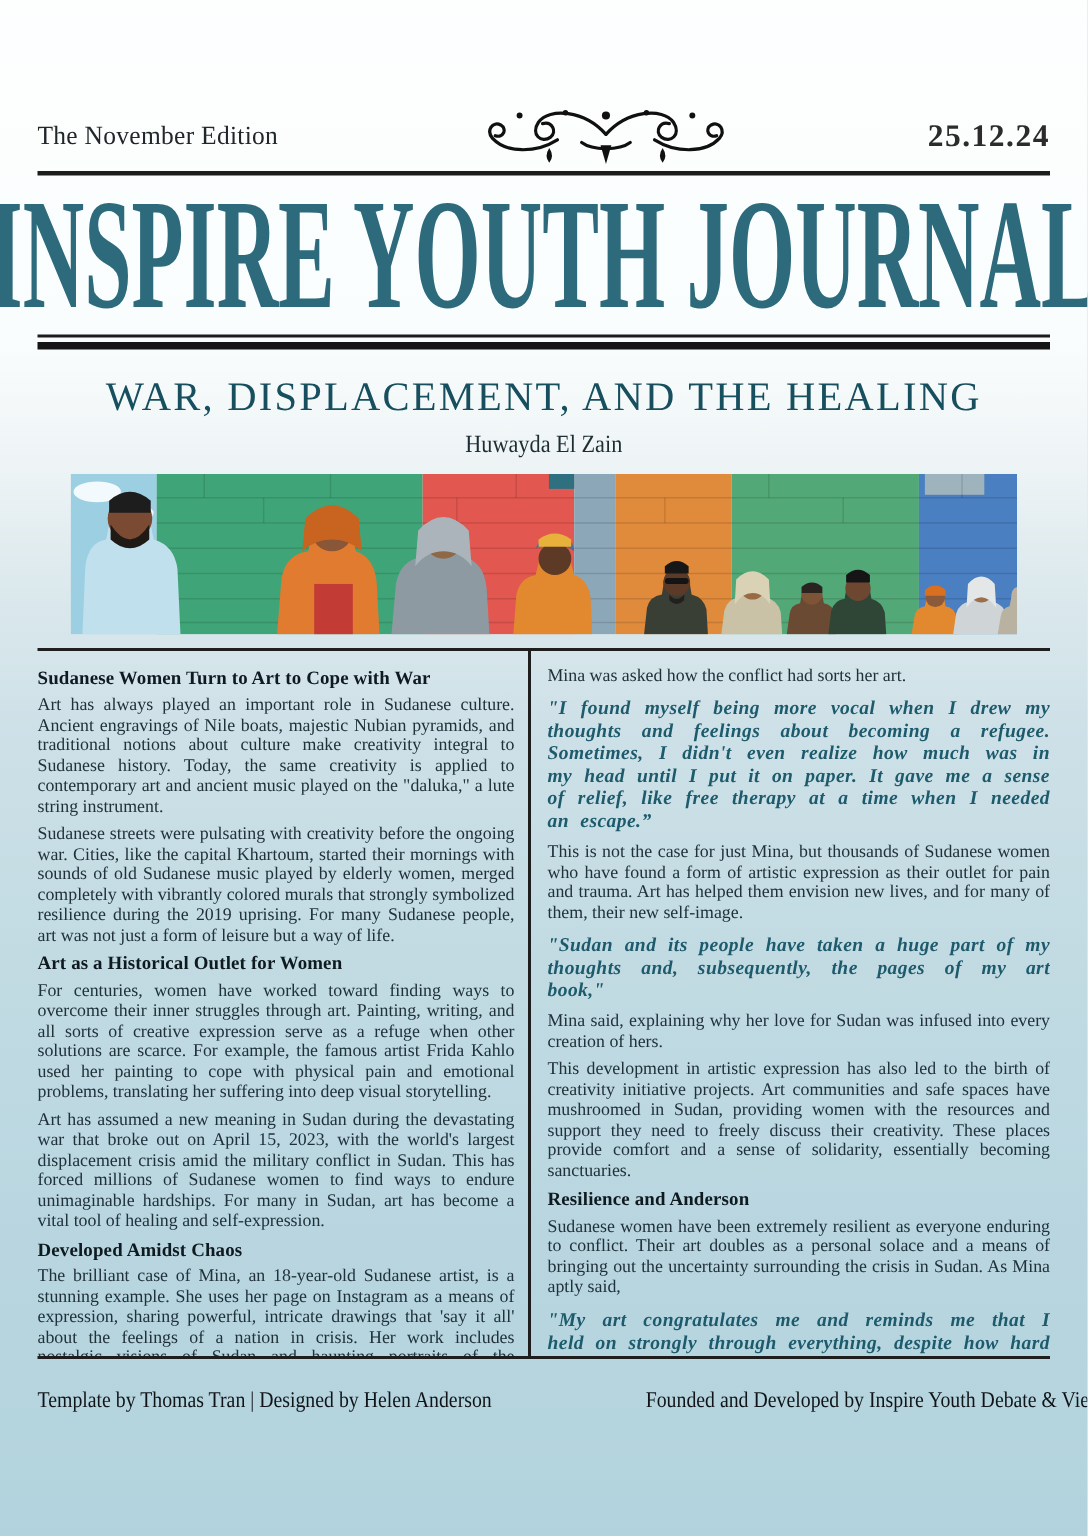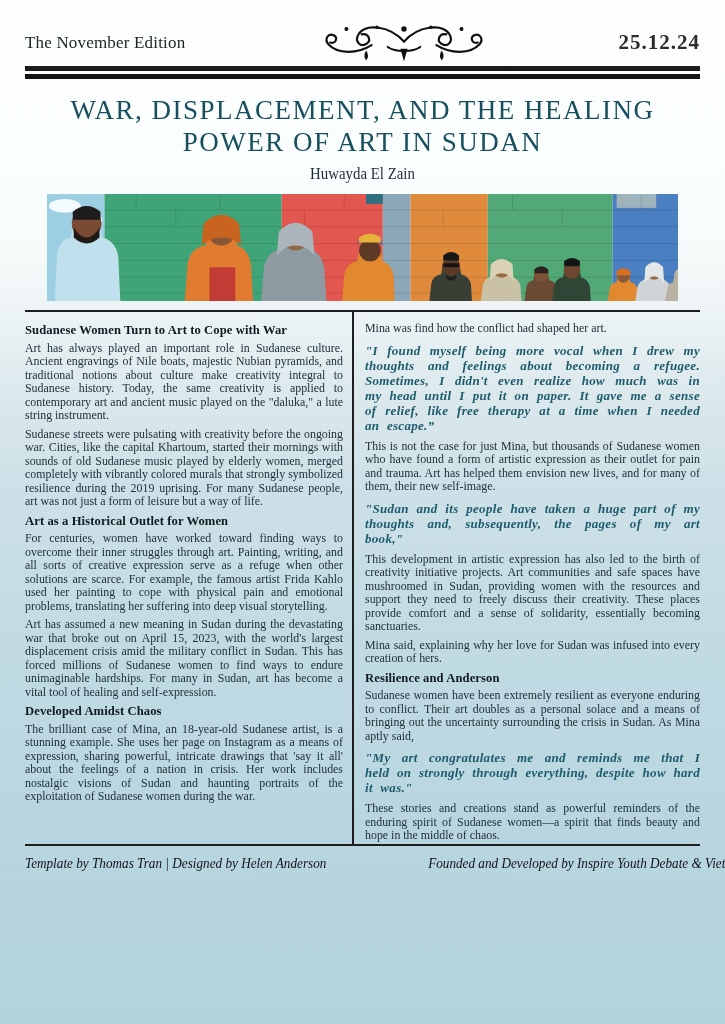--- a/index.html
+++ b/index.html
@@ -11,21 +11,21 @@
     padding:0 25px;
     overflow:hidden;
     font-family:"Liberation Serif", serif;
     background:linear-gradient(180deg,
       #fcfffe 0%, #fafdfd 22%, #eef4f6 30%, #dce9ed 38%,
       #cde0e7 48%, #c2dbe3 62%, #b9d6e0 80%, #b2d3dd 100%);
     color:#1d2b31;
   }
   
   .header-row{
-    padding-top:20px;
+    padding-top:68px;
     display:flex;align-items:center;justify-content:space-between;
     height:44px;
   }
   .edition{
     font-size:17.5px;color:#20262a;letter-spacing:.2px;
     transform:scaleX(.97);transform-origin:left center;white-space:nowrap;
   }
   .date{
     font-size:21px;color:#2b2b2b;letter-spacing:1px;font-weight:700;
     white-space:nowrap;
@@ -59,21 +59,21 @@
   .photo{
     margin:10px 22px 0 22px;height:107px;
     overflow:hidden;
   }
   .photo svg{display:block;width:100%;height:100%;}
   
   .columns{
     margin-top:9px;
     border-top:2px solid #1e1e1e;
     border-bottom:2px solid #1e1e1e;
-    height:536px;box-sizing:border-box;
+    height:474px;box-sizing:border-box;
     display:flex;
     padding-top:6px;padding-bottom:4px;
     overflow:hidden;
   }
   .col-left{width:318px;flex:none;}
   .col-gap-l{width:9px;flex:none;}
   .col-divider{width:2px;flex:none;background:#1e1e1e;margin-top:-6px;margin-bottom:-4px;}
   .col-gap-r{width:11px;flex:none;}
   .col-right{flex:1;min-width:0;}
   .heading{
@@ -86,21 +86,21 @@
   }
   .quote{
     font-weight:700;font-style:italic;
     font-size:13px;line-height:15px;text-align:justify;
     word-spacing:4px;letter-spacing:.3px;
     margin:7px 0 7px 0;color:#1d5b6c;
   }
   
   .footer{
     display:flex;justify-content:space-between;align-items:flex-start;
-    padding-top:9px;font-size:15px;color:#101418;font-style:italic;
+    padding-top:20px;font-size:15px;color:#101418;
   }
   .footer .f-left{transform:scaleX(.88);transform-origin:left top;white-space:nowrap;}
   .footer .f-right{transform:scaleX(.88);transform-origin:right top;white-space:nowrap;}
 </style>
 </head>
 <body>
 
 <div class="page">
 
   <div class="header-row">
@@ -123,29 +123,31 @@
           <path d="M96 32 L104 32 L100 46 Z"></path>
           <path d="M58 34 Q62 40 58 45 Q54 40 58 34 Z"></path>
           <path d="M142 34 Q146 40 142 45 Q138 40 142 34 Z"></path>
         </g>
       </svg>
     </span>
     <span class="date">25.12.24</span>
   </div>
   <div class="rule1"></div>
 
+  <div class="masthead-wrap">
+    <div class="masthead">INSPIRE YOUTH JOURNAL</div>
+  </div>
   <div class="double-rule">
     <div class="thin"></div>
       <div class="gap"></div>
       <div class="thick"></div>
   </div>
 
   <div class="headline">
     <div>WAR, DISPLACEMENT, AND THE HEALING</div>
-    <div>POWER OF ART IN SUDAN</div>
   </div>
   <div class="author">Huwayda El Zain</div>
 
   <div class="photo">
     <svg viewBox="0 0 637 108" preserveAspectRatio="none">
 
       <rect x="0" y="0" width="58" height="108" fill="#9ccfe2"></rect>
       <rect x="58" y="0" width="179" height="108" fill="#3fa578"></rect>
       <rect x="237" y="0" width="102" height="108" fill="#e2574f"></rect>
       <rect x="339" y="0" width="28" height="108" fill="#8ba7b8"></rect>
@@ -246,26 +248,26 @@
         <div class="heading">Art as a Historical Outlet for Women</div>
         <div class="paragraph">For centuries, women have worked toward finding ways to overcome their inner struggles through art. Painting, writing, and all sorts of creative expression serve as a refuge when other solutions are scarce. For example, the famous artist Frida Kahlo used her painting to cope with physical pain and emotional problems, translating her suffering into deep visual storytelling.</div>
         <div class="paragraph">Art has assumed a new meaning in Sudan during the devastating war that broke out on April 15, 2023, with the world's largest displacement crisis amid the military conflict in Sudan. This has forced millions of Sudanese women to find ways to endure unimaginable hardships. For many in Sudan, art has become a vital tool of healing and self-expression.</div>
         <div class="heading">Developed Amidst Chaos</div>
         <div class="paragraph">The brilliant case of Mina, an 18-year-old Sudanese artist, is a stunning example. She uses her page on Instagram as a means of expression, sharing powerful, intricate drawings that 'say it all' about the feelings of a nation in crisis. Her work includes nostalgic visions of Sudan and haunting portraits of the exploitation of Sudanese women during the war.</div>
       </div>
     <div class="col-gap-l"></div>
     <div class="col-divider"></div>
     <div class="col-gap-r"></div>
     <div class="col-right" id="col-right">
-        <div class="paragraph">Mina was find how the conflict had shaped her art.</div>
+        <div class="paragraph">Mina was asked how the conflict had sorts her art.</div>
         <div class="quote">"I found myself being more vocal when I drew my thoughts and feelings about becoming a refugee. Sometimes, I didn't even realize how much was in my head until I put it on paper. It gave me a sense of relief, like free therapy at a time when I needed an escape.”</div>
         <div class="paragraph">This is not the case for just Mina, but thousands of Sudanese women who have found a form of artistic expression as their outlet for pain and trauma. Art has helped them envision new lives, and for many of them, their new self-image.</div>
         <div class="quote">"Sudan and its people have taken a huge part of my thoughts and, subsequently, the pages of my art book,"</div>
+        <div class="paragraph">Mina said, explaining why her love for Sudan was infused into every creation of hers.</div>
         <div class="paragraph">This development in artistic expression has also led to the birth of creativity initiative projects. Art communities and safe spaces have mushroomed in Sudan, providing women with the resources and support they need to freely discuss their creativity. These places provide comfort and a sense of solidarity, essentially becoming sanctuaries.</div>
-        <div class="paragraph">Mina said, explaining why her love for Sudan was infused into every creation of hers.</div>
         <div class="heading">Resilience and Anderson</div>
         <div class="paragraph">Sudanese women have been extremely resilient as everyone enduring to conflict. Their art doubles as a personal solace and a means of bringing out the uncertainty surrounding the crisis in Sudan. As Mina aptly said,</div>
         <div class="quote">"My art congratulates me and reminds me that I held on strongly through everything, despite how hard it was."</div>
         <div class="paragraph">These stories and creations stand as powerful reminders of the enduring spirit of Sudanese women—a spirit that finds beauty and hope in the middle of chaos.</div>
       </div>
   </div>
 
   <div class="footer">
     <span class="f-left">Template by Thomas Tran | Designed by Helen Anderson</span>
     <span class="f-right">Founded and Developed by Inspire Youth Debate &amp; Vietnam Public Forum Academy</span>

